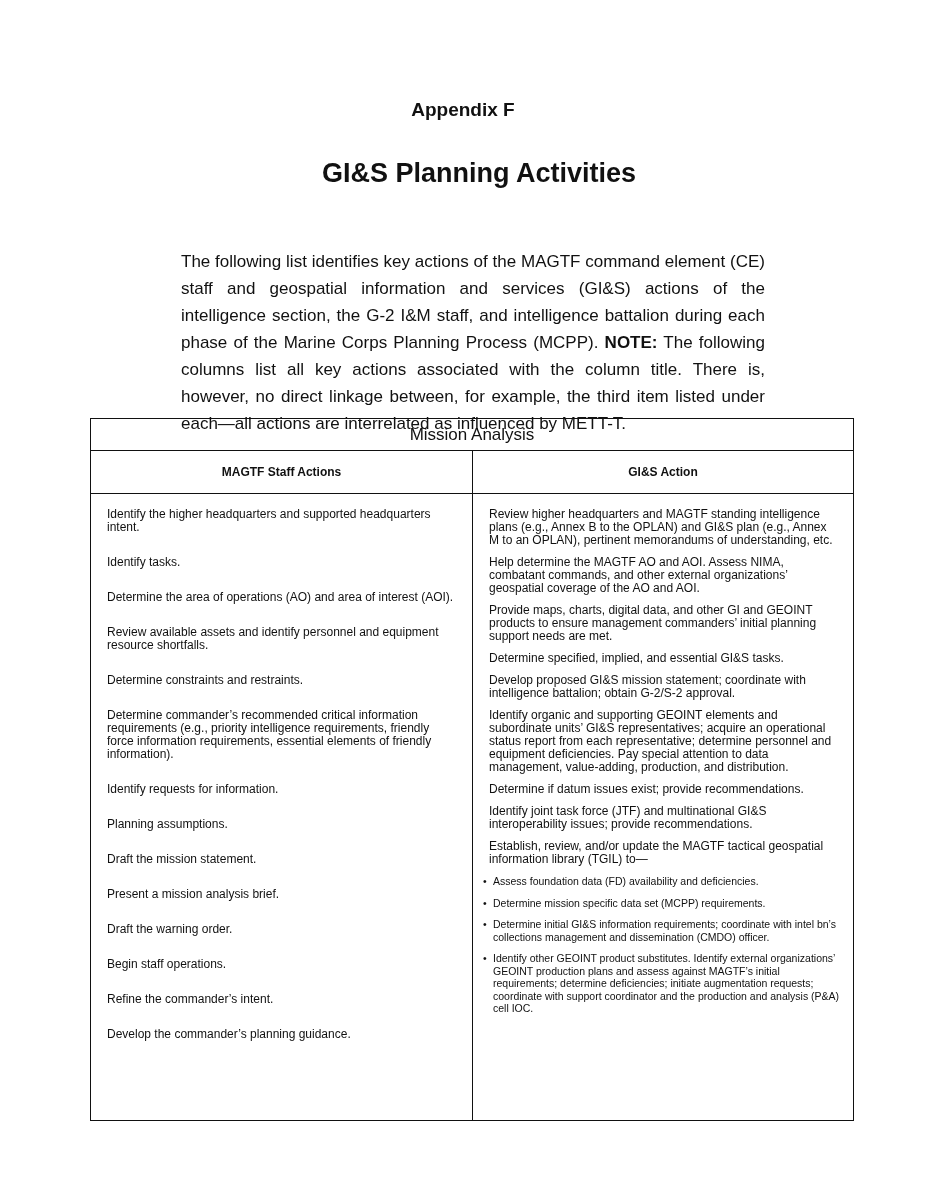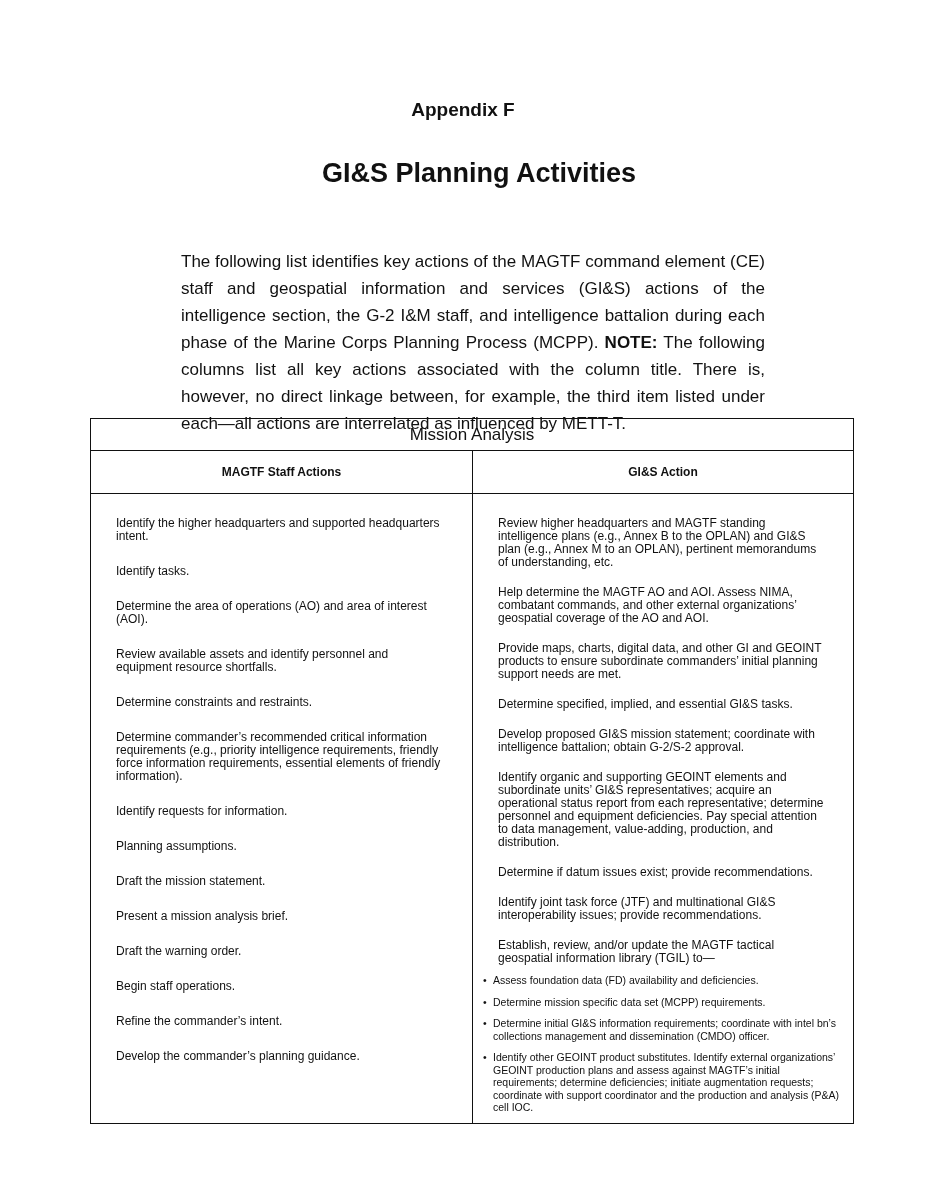--- a/index.html
+++ b/index.html
@@ -11,21 +11,21 @@
   .intro { position: absolute; left: 181px; width: 584px; top: 231px;
     font-family: Liberation Sans, sans-serif; font-size: 17px; line-height: 27px; text-align: justify; }
   .intro b { font-weight: bold; }
   table.ma { position: absolute; left: 90px; top: 418px; width: 764px; border-collapse: collapse;
     font-family: "Liberation Sans", sans-serif; }
   table.ma th, table.ma td { border: 1.5px solid #111; }
   .sec-h { height: 31px; font-size: 17px; font-weight: normal; text-align: center; padding: 0; }
   .col-h { height: 26px; font-size: 12px; font-weight: bold; text-align: center; padding: 8px; }
   td.col { vertical-align: top; padding: 6px 8px 0 8px; font-size: 12px; line-height: 13px; height: 620px; }
   td.left { width: 365px; }
-  .li { margin: 17px; }
+  .li { margin: 8px; }
   .left .li { margin-bottom: 22px; }
   .right .li { margin-bottom: 9px; }
   .bl { font-size: 10.5px; line-height: 12.5px; position: relative; padding-left: 12px; margin-bottom: 9px; }
   .bl .dot { position: absolute; left: 2px; top: 0; }
 </style>
 </head>
 <body>
 
 <div class="appendix">Appendix F</div>
 <div class="title">GI&amp;S Planning Activities</div>
@@ -54,21 +54,21 @@
       <p class="li">Draft the mission statement.</p>
       <p class="li">Present a mission analysis brief.</p>
       <p class="li">Draft the warning order.</p>
       <p class="li">Begin staff operations.</p>
       <p class="li">Refine the commander’s intent.</p>
       <p class="li">Develop the commander’s planning guidance.</p>
     </td>
     <td class="col right">
       <p class="li">Review higher headquarters and MAGTF standing intelligence plans (e.g., Annex B to the OPLAN) and GI&amp;S plan (e.g., Annex M to an OPLAN), pertinent memorandums of understanding, etc.</p>
       <p class="li">Help determine the MAGTF AO and AOI. Assess NIMA, combatant commands, and other external organizations’ geospatial coverage of the AO and AOI.</p>
-      <p class="li">Provide maps, charts, digital data, and other GI and GEOINT products to ensure subordinate commanders’ initial planning support needs are met.</p>
+      <p class="li">Provide maps, charts, digital data, and other GI and GEOINT products to ensure management commanders’ initial planning support needs are met.</p>
       <p class="li">Determine specified, implied, and essential GI&amp;S tasks.</p>
       <p class="li">Develop proposed GI&amp;S mission statement; coordinate with intelligence battalion; obtain G-2/S-2 approval.</p>
       <p class="li">Identify organic and supporting GEOINT elements and subordinate units’ GI&amp;S representatives; acquire an operational status report from each representative; determine personnel and equipment deficiencies. Pay special attention to data management, value-adding, production, and distribution.</p>
       <p class="li">Determine if datum issues exist; provide recommendations.</p>
       <p class="li">Identify joint task force (JTF) and multinational GI&amp;S interoperability issues; provide recommendations.</p>
       <p class="li">Establish, review, and/or update the MAGTF tactical geospatial information library (TGIL) to—</p>
       <div class="bl"><span class="dot">•</span><span>Assess foundation data (FD) availability and deficiencies.</span></div>
       <div class="bl"><span class="dot">•</span><span>Determine mission specific data set (MCPP) requirements.</span></div>
       <div class="bl"><span class="dot">•</span><span>Determine initial GI&amp;S information requirements; coordinate with intel bn’s collections management and dissemination (CMDO) officer.</span></div>
       <div class="bl"><span class="dot">•</span><span>Identify other GEOINT product substitutes. Identify external organizations’ GEOINT production plans and assess against MAGTF’s initial requirements; determine deficiencies; initiate augmentation requests; coordinate with support coordinator and the production and analysis (P&amp;A) cell IOC.</span></div>

